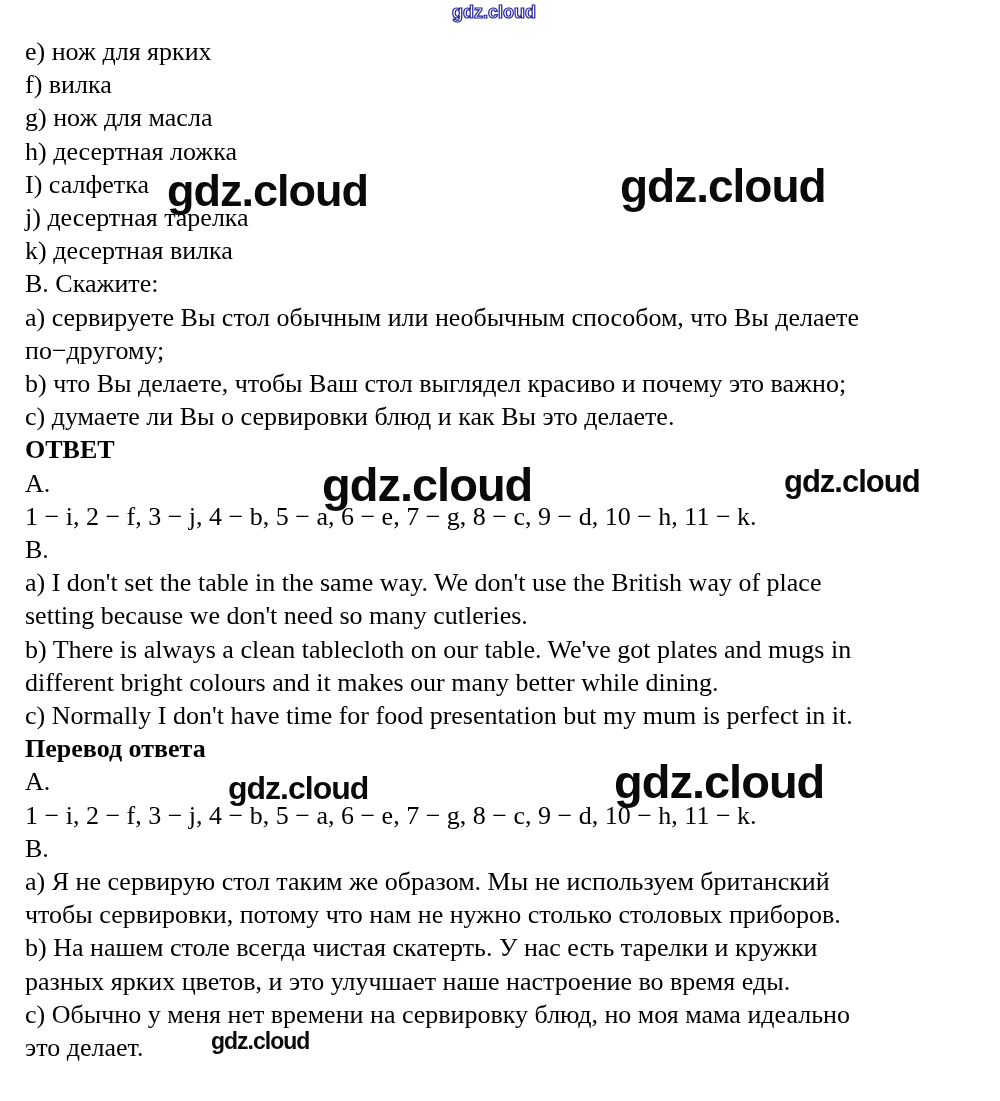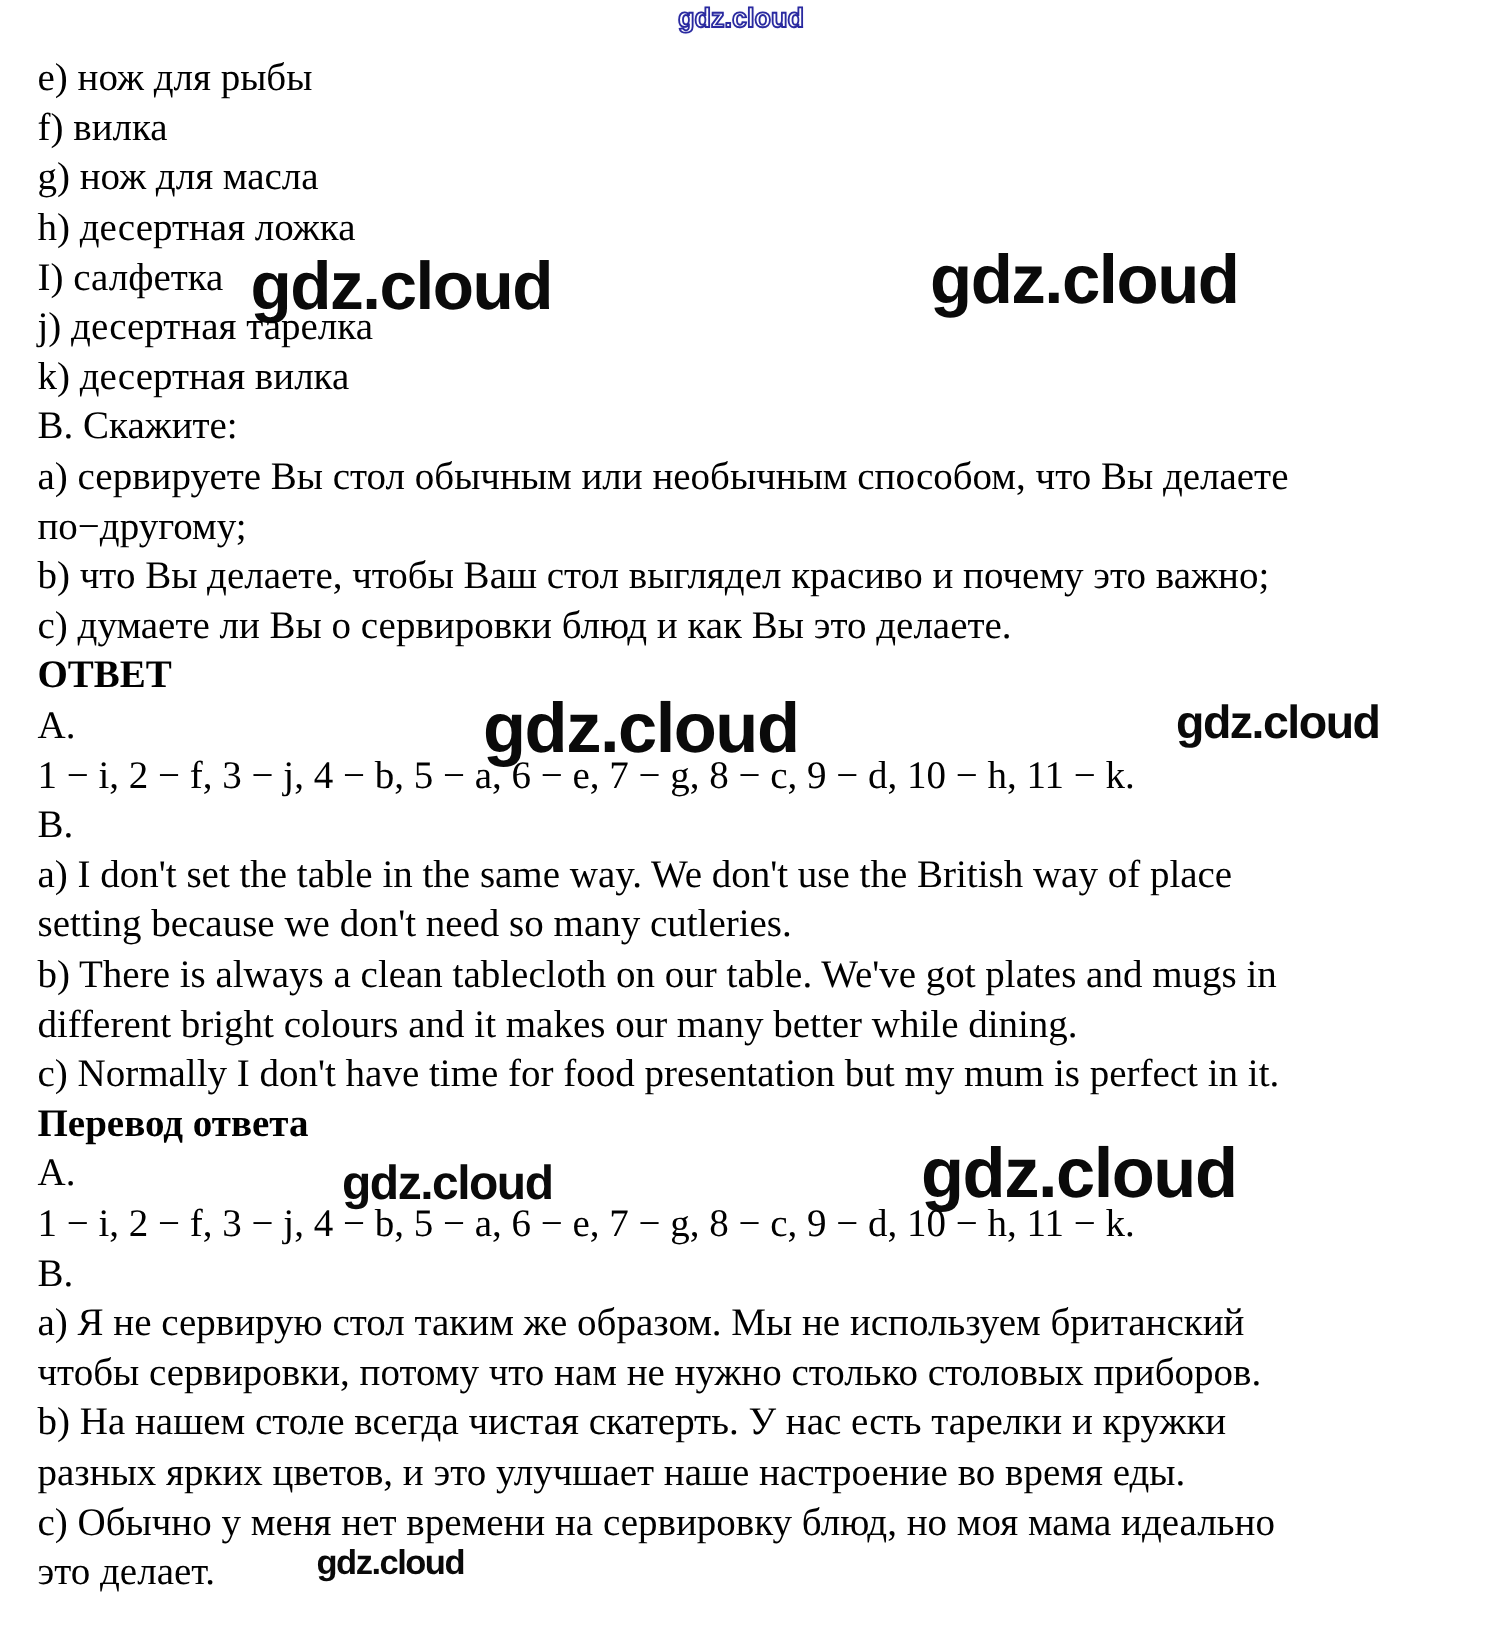--- a/index.html
+++ b/index.html
@@ -65,21 +65,21 @@
 <div class="wm wm-top">gdz.cloud</div>
 <div class="wm wm-1">gdz.cloud</div>
 <div class="wm wm-2">gdz.cloud</div>
 <div class="wm wm-3">gdz.cloud</div>
 <div class="wm wm-4">gdz.cloud</div>
 <div class="wm wm-5">gdz.cloud</div>
 <div class="wm wm-6">gdz.cloud</div>
 <div class="wm wm-7">gdz.cloud</div>
 
 <div class="doc">
-  <div class="line">e) нож для рыбы</div>
+  <div class="line">e) нож для ярких</div>
   <div class="line">f) вилка</div>
   <div class="line">g) нож для масла</div>
   <div class="line">h) десертная ложка</div>
   <div class="line">I) салфетка</div>
   <div class="line">j) десертная тарелка</div>
   <div class="line">k) десертная вилка</div>
   <div class="line">B. Скажите:</div>
   <div class="line">a) сервируете Вы стол обычным или необычным способом, что Вы делаете</div>
   <div class="line">по−другому;</div>
   <div class="line">b) что Вы делаете, чтобы Ваш стол выглядел красиво и почему это важно;</div>

